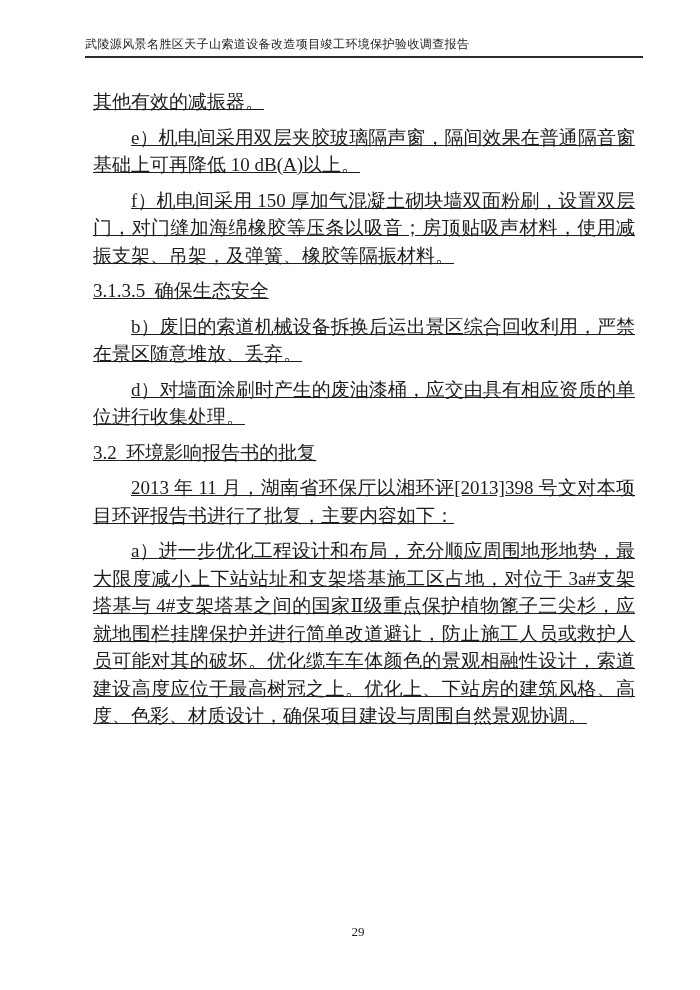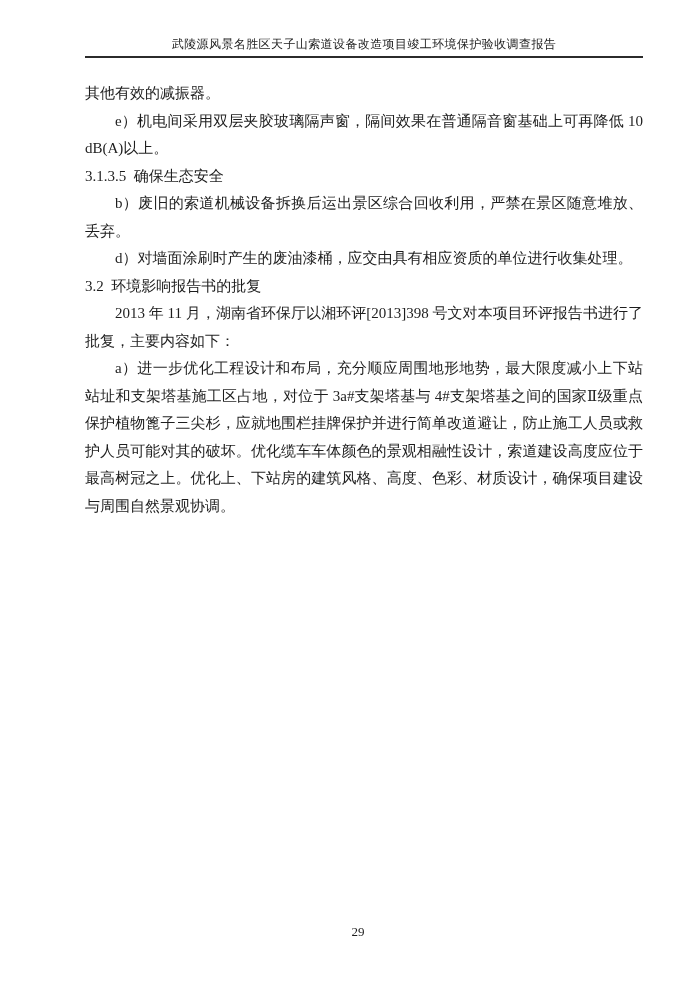--- a/index.html
+++ b/index.html
@@ -17,21 +17,21 @@
     color: #1d1d1d;
   }
   
   .header {
     position: absolute;
     left: 85px;
     right: 57px;
     top: 37px;
   }
   .header-title {
-    text-align: center;
+    text-align: left;
     font-size: 12px;
     letter-spacing: 0.4px;
     color: #222222;
     line-height: 15px;
   }
   .header-rule {
     margin-top: 4px;
     height: 2px;
     background: #2b2b2b;
   }
@@ -39,24 +39,25 @@
   .doc-body {
     position: absolute;
     left: 85px;
     width: 558px;
     top: 80px;
     font-size: 15px;
     line-height: 27.5px;
     text-align: justify;
   }
   .doc-body p, .doc-body h3 {
-    margin: 0;
+    margin: 8px;
     padding: 0;
-    font-size: 15px;
+    font-size: 19px;
     font-weight: normal;
+    text-decoration: underline;
   }
   .para { text-indent: 2em; }
   .cont { text-indent: 0; }
   .heading {
     font-weight: bold;
     text-indent: 0;
     white-space: pre-wrap;
   }
   
   .footer {
@@ -77,20 +78,21 @@
 <div class="page">
 
   <div class="header">
     <div class="header-title">武陵源风景名胜区天子山索道设备改造项目竣工环境保护验收调查报告</div>
     <div class="header-rule"></div>
   </div>
 
   <div class="doc-body">
     <p class="cont">其他有效的减振器。</p>
     <p class="para">e）机电间采用双层夹胶玻璃隔声窗，隔间效果在普通隔音窗基础上可再降低 10 dB(A)以上。</p>
+    <p class="para">f）机电间采用 150 厚加气混凝土砌块墙双面粉刷，设置双层门，对门缝加海绵橡胶等压条以吸音；房顶贴吸声材料，使用减振支架、吊架，及弹簧、橡胶等隔振材料。</p>
     <h3 class="heading">3.1.3.5  确保生态安全</h3>
     <p class="para">b）废旧的索道机械设备拆换后运出景区综合回收利用，严禁在景区随意堆放、丢弃。</p>
     <p class="para">d）对墙面涂刷时产生的废油漆桶，应交由具有相应资质的单位进行收集处理。</p>
     <h3 class="heading">3.2  环境影响报告书的批复</h3>
     <p class="para">2013 年 11 月，湖南省环保厅以湘环评[2013]398 号文对本项目环评报告书进行了批复，主要内容如下：</p>
     <p class="para">a）进一步优化工程设计和布局，充分顺应周围地形地势，最大限度减小上下站站址和支架塔基施工区占地，对位于 3a#支架塔基与 4#支架塔基之间的国家Ⅱ级重点保护植物篦子三尖杉，应就地围栏挂牌保护并进行简单改道避让，防止施工人员或救护人员可能对其的破坏。优化缆车车体颜色的景观相融性设计，索道建设高度应位于最高树冠之上。优化上、下站房的建筑风格、高度、色彩、材质设计，确保项目建设与周围自然景观协调。</p>
   </div>
 
   <div class="footer">
     <span class="page-number">29</span>

